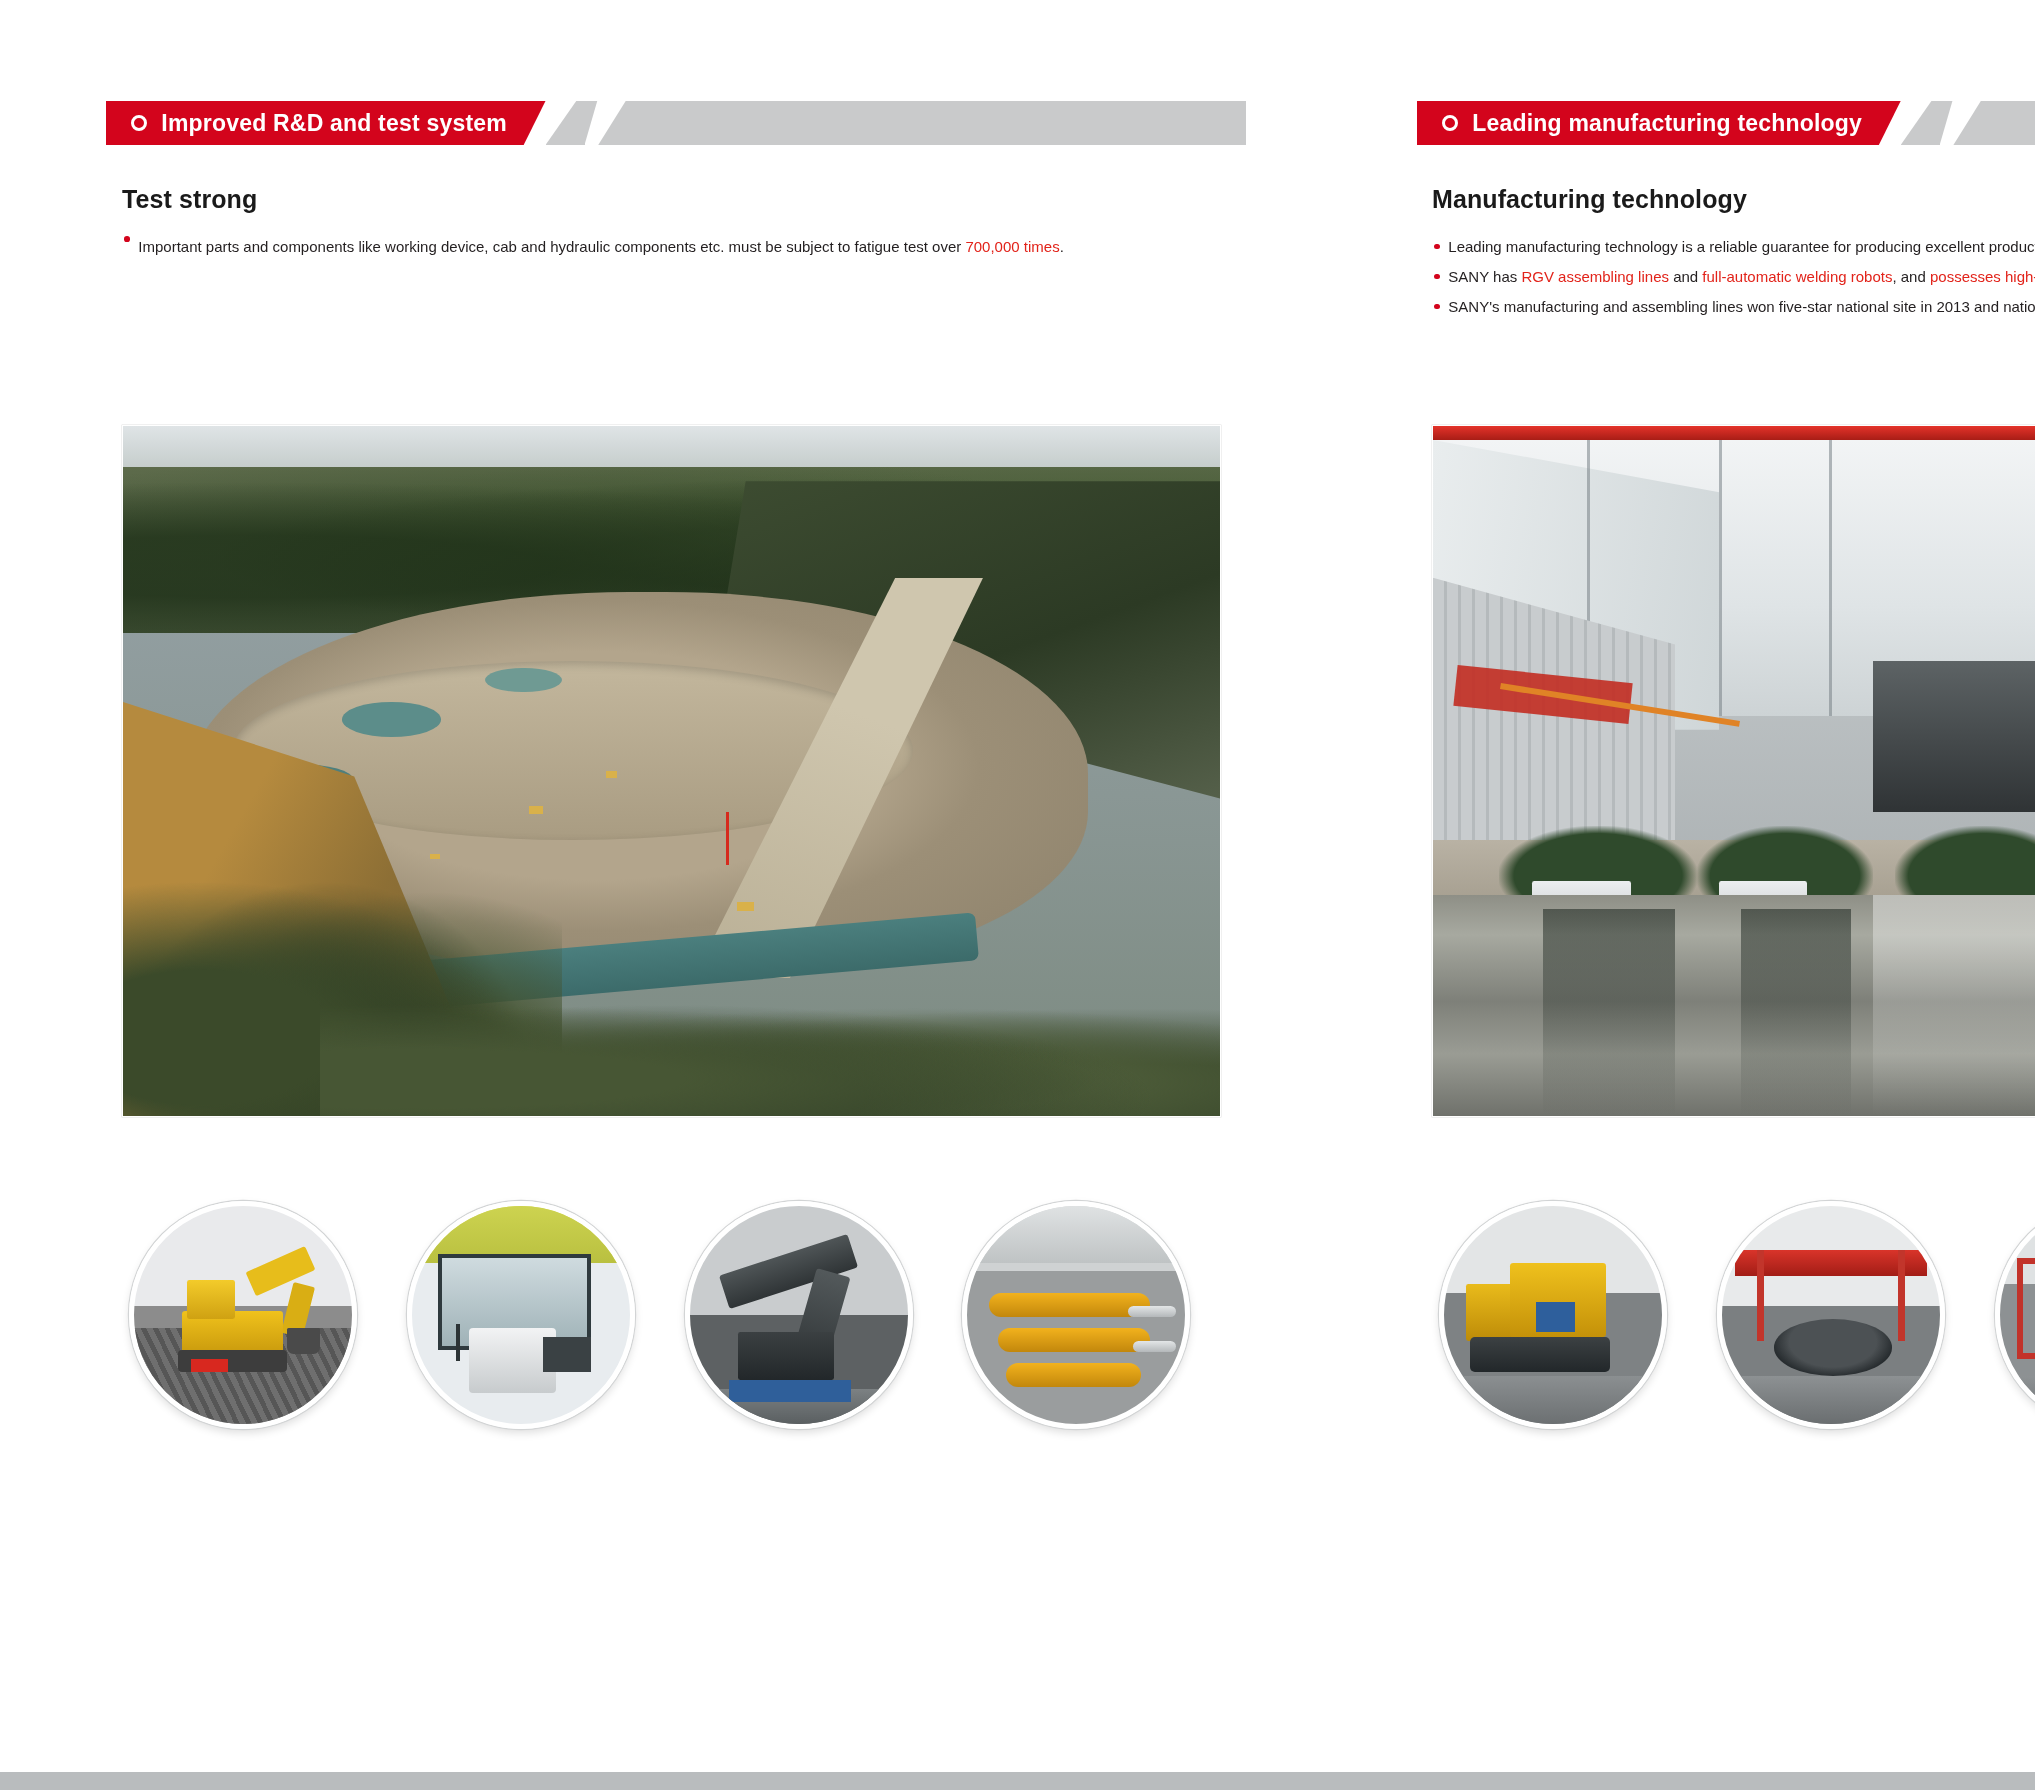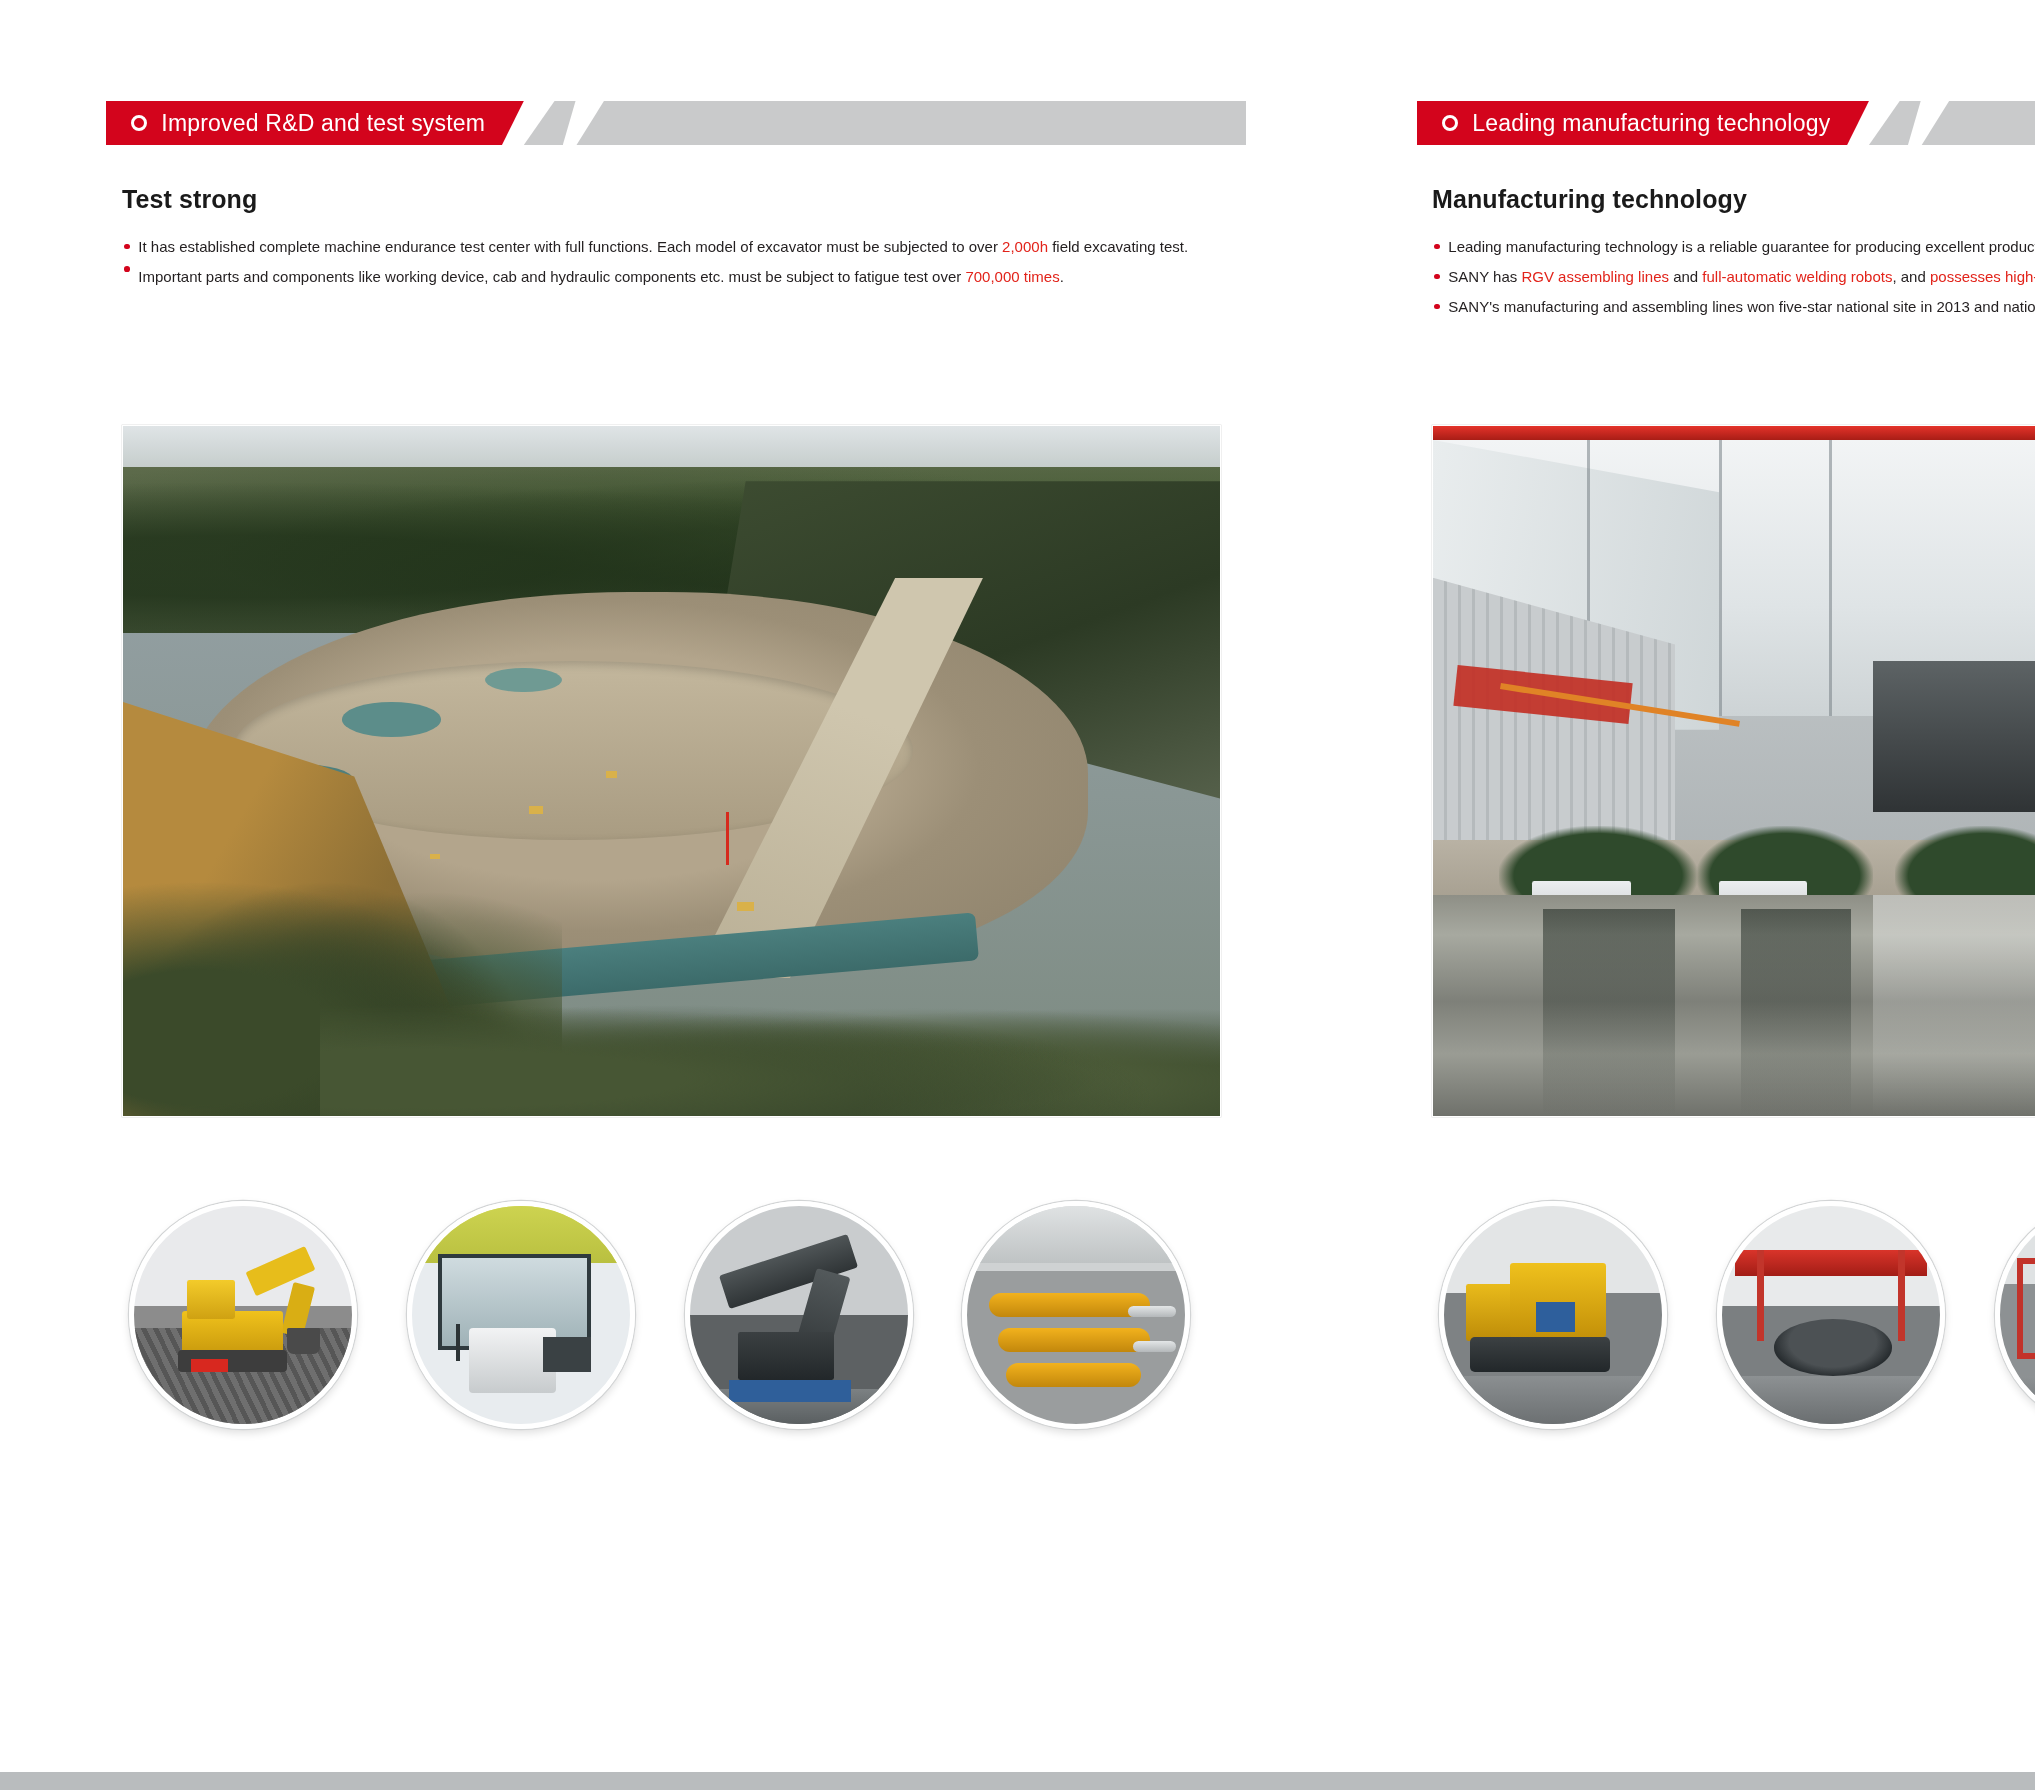--- a/index.html
+++ b/index.html
@@ -41,21 +41,21 @@
     border: 3.3px solid #ffffff;
     border-radius: 50%;
     flex: 0 0 auto;
   }
   .sec-head .bar .title {
     color: #ffffff;
     font-size: 23px;
     letter-spacing: 0.2px;
     margin-left: 14px;
     white-space: nowrap;
-    font-weight: 400;
+    font-weight: 700;
   }
   
   .sec-head .bar-tail {
     width: 39px; height: 44px;
     background: #d3041c;
     clip-path: polygon(0 0, 100% 0, 44% 100%, 0 100%);
     margin-left: -0.4px;
   }
   
   .sec-head .grey {
@@ -344,24 +344,20 @@
       </div>
       <div class="bar-tail"></div>
       <div class="grey"></div>
     </div>
 
     <div class="sub-title" style="left:122px; top:185px;">Test strong</div>
 
     <div class="bullets" style="left:122px; top:236px; width:1123px;">
 
 
-      <div class="bullet">
-        <span class="dot"></span>
-        <span>It has established complete machine endurance test center with full functions. Each model of excavator must be subjected to over </span><span class="hi">2,000h</span><span> field excavating test.</span>
-      </div>
 
       <div class="bullet raise-dot">
         <span class="dot"></span>
         <span>Important parts and components like working device, cab and hydraulic components etc. must be subject to fatigue test over </span><span class="hi">700,000 times</span><span>.</span>
       </div>
     </div>
 
     <div class="photo mine" style="left:122px; top:425px; width:1099px; height:692px;">
       <div class="c-inner">
         <div class="sky"></div>

